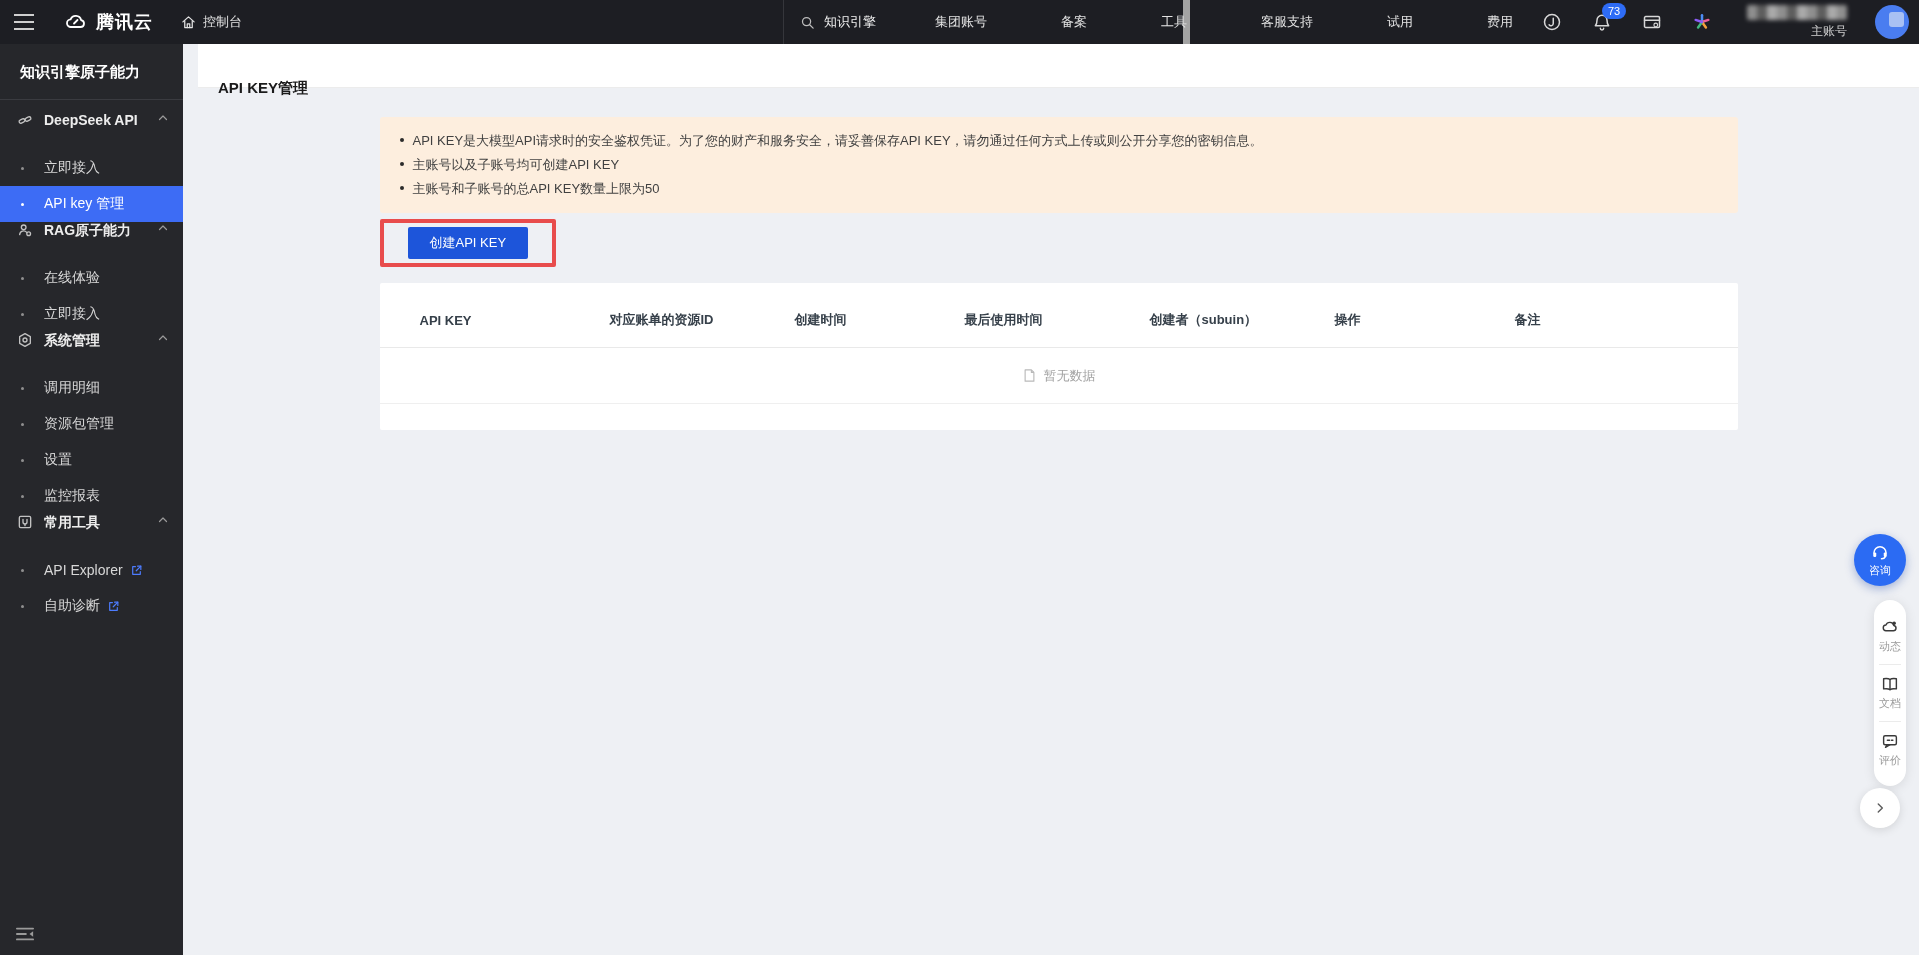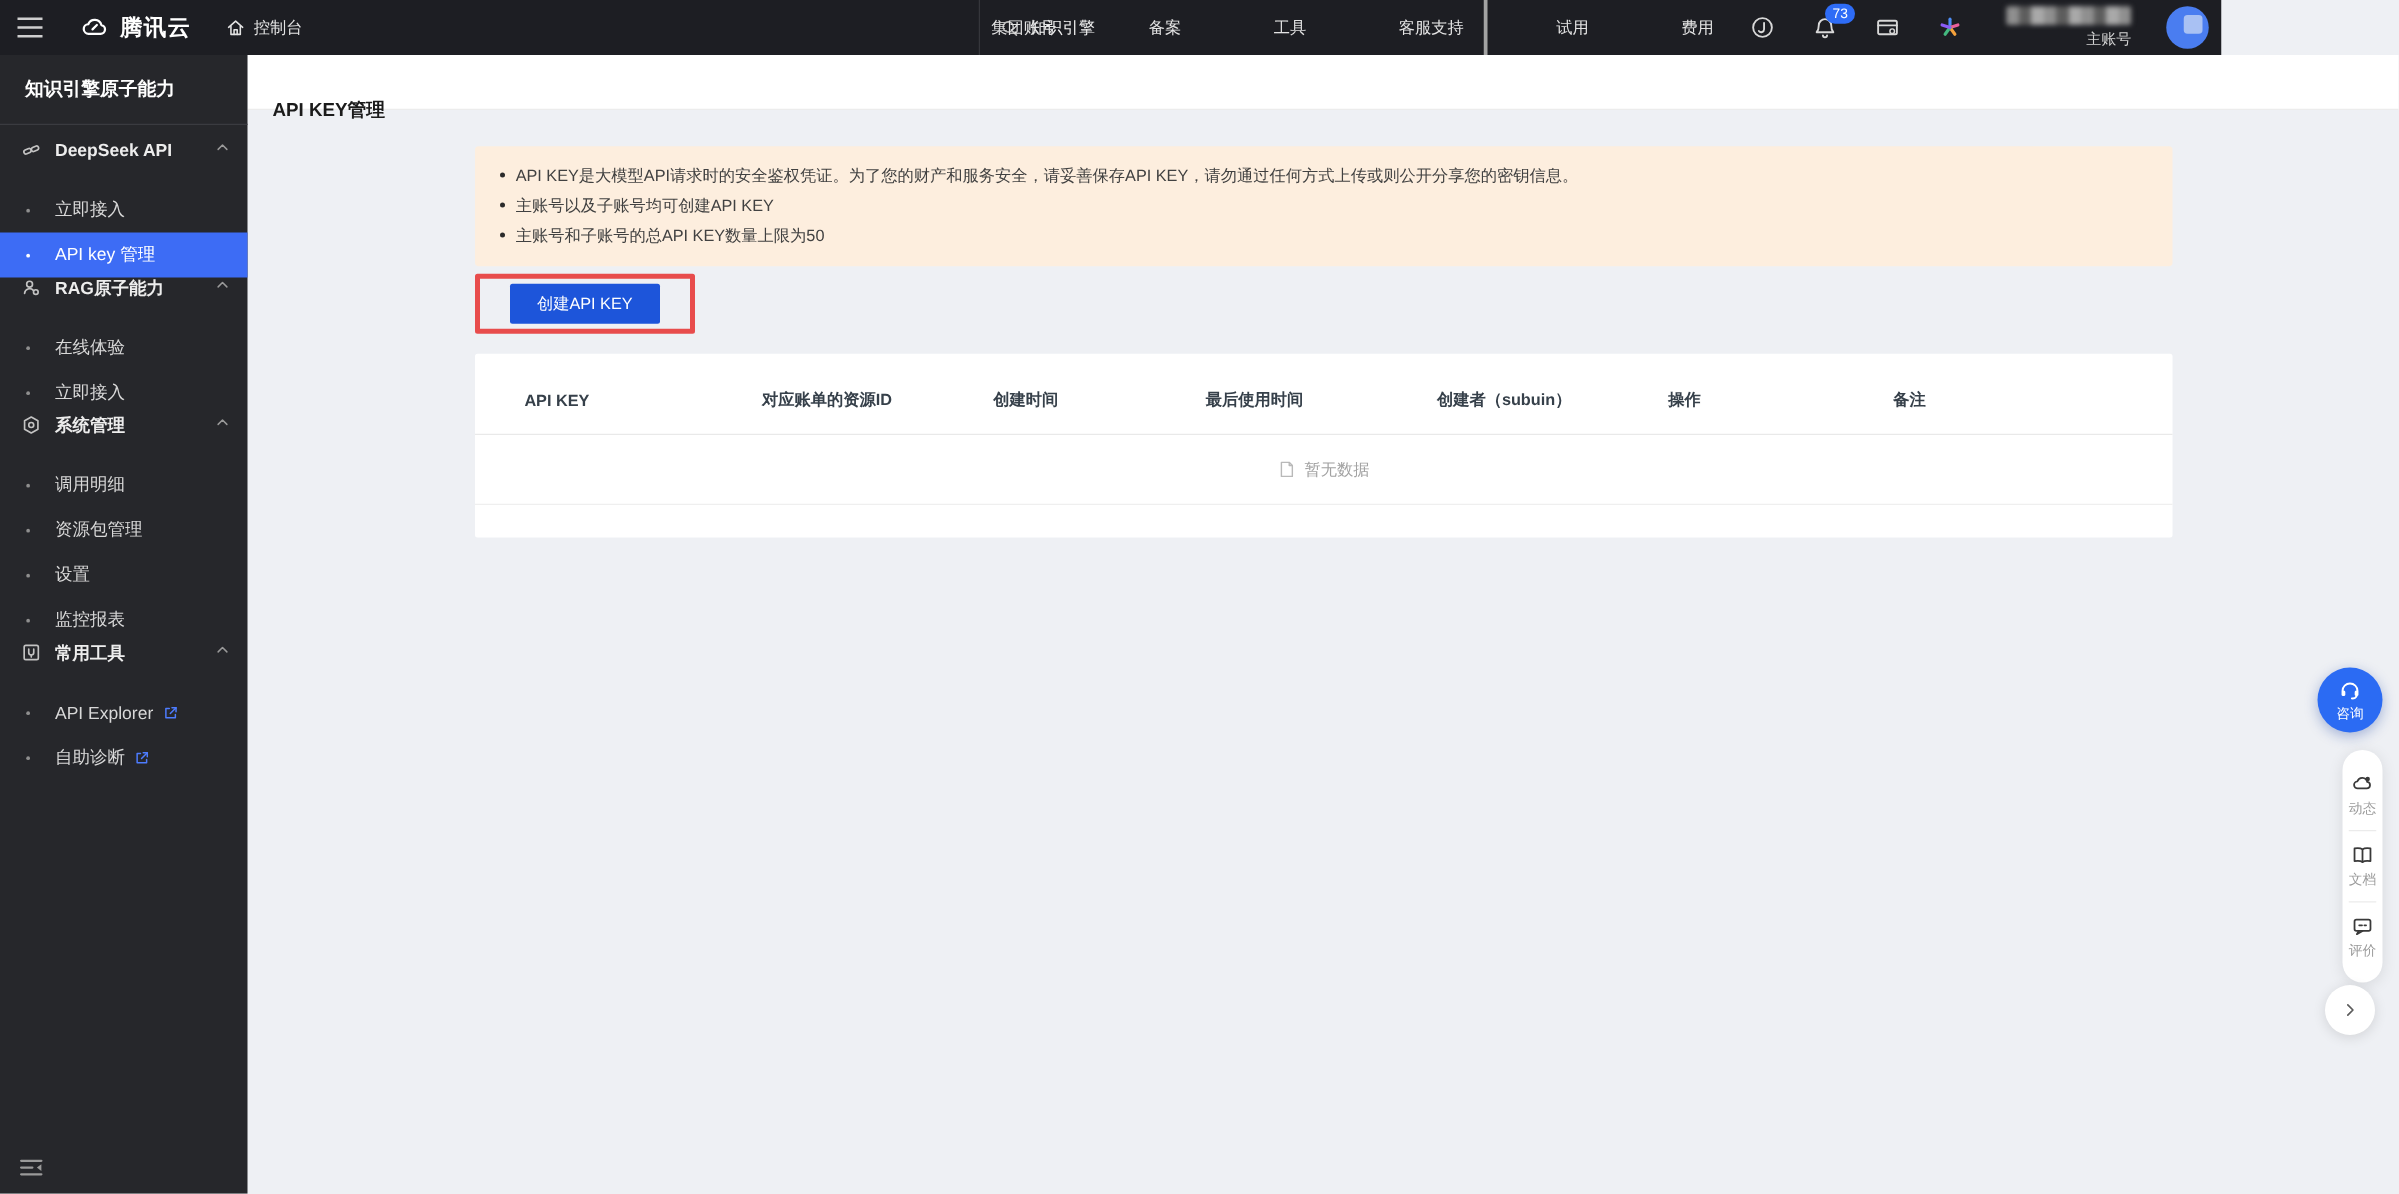--- a/index.html
+++ b/index.html
@@ -1,47 +1,47 @@
 <!DOCTYPE html>
 <html style="--topbar_bg: #1d1e23; --sidebar_bg: #26272b; --selected_bg: #3d6cf5; --button_blue: #1d55da; --notice_bg: #fdeede; --annotation_red: #e84c4c; --content_bg: #eef0f4; --badge_blue: #2e6cf6; --consult_blue: #2b6bf3; --link_blue: #4d7cff;"><head>
 <meta charset="utf-8">
 <style>
   * { margin:0; padding:0; box-sizing:border-box; }
   html,body { width:1919px; height:955px; overflow:hidden;
     font-family:"Liberation Sans","DejaVu Sans",sans-serif; }
   body { position:relative; background:#eef0f4; }
 
   
-  .topbar { position:absolute; top:0; left:0; width:1777px; height:44px;
+  .topbar { position:absolute; top:0; left:0; width:1919px; height:44px;
     background:var(--topbar_bg,#1d1e23); display:flex; align-items:center; color:#e8e8e8; z-index:30; }
   .tb-left { display:flex; align-items:center; height:100%; }
   .hamburger { width:44px; height:44px; display:flex; flex-direction:column; justify-content:center; gap:5px; padding-left:14px; cursor:pointer; }
   .hamburger span { display:block; width:20px; height:2px; background:#cfcfcf; }
   .brand { display:flex; align-items:center; gap:8px; margin-left:20px; cursor:pointer; }
   .brand-text { font-size:18px; font-weight:bold; color:#fff; letter-spacing:1px; }
   .console { display:flex; align-items:center; gap:7px; margin-left:28px; font-size:13px; color:#e3e3e3; cursor:pointer; }
 
   .tb-search { position:absolute; left:783px; top:0; height:44px; width:407px;
-    border-left:1px solid #35363b; border-right:3px solid #a3a3a3;
+    border-left:1px solid #35363b; border-right:7px solid #a3a3a3;
     display:flex; align-items:center; gap:9px; padding-left:16px; font-size:13px; color:#f2f2f2; cursor:text; }
 
   .tb-right { position:absolute; right:0; top:0; height:44px; display:flex; align-items:center; gap:28px; padding-right:10px; }
   .tb-item { font-size:13px; color:#e3e3e3; cursor:pointer; white-space:nowrap;margin-left:46px; }
   .tb-icon { position:relative; width:22px; height:22px; display:flex; align-items:center; justify-content:center; cursor:pointer; }
   .badge { position:absolute; top:-8px; left:11px; background:var(--badge_blue,#2e6cf6); color:#fff;
     font-size:11px; line-height:16px; padding:0 6px; border-radius:9px; }
   .account { display:flex; flex-direction:column; align-items:flex-end; gap:3px; cursor:pointer; margin-left:6px; }
   .acct-blur { width:100px; height:15px; border-radius:2px; filter:blur(2px);
     background:repeating-linear-gradient(90deg,#8f8f8f 0 10px,#5d5d5d 10px 20px,#a9a9a9 20px 30px); }
   .acct-role { font-size:12px; color:#d2d2d2; }
   .avatar { width:34px; height:34px; border-radius:50%; background:#4a7df0; display:flex; align-items:center; justify-content:center; cursor:pointer; }
   .avatar .sq { width:15px; height:15px; background:#a9c1f3; border-radius:3px; margin-left:8px; margin-bottom:6px; }
 
   
-  .sidebar { position:absolute; top:44px; left:0; width:198px; height:911px;
+  .sidebar { position:absolute; top:44px; left:0; width:183px; height:911px;
     background:var(--sidebar_bg,#26272b); z-index:20; }
   .sb-title { height:56px; line-height:56px; padding:0 20px; color:#ffffff; font-size:15px; font-weight:bold;
     border-bottom:1px solid #3a3b40; white-space:nowrap; }
   .sb-menu { padding-top:12px; }
   .sb-group { height:38px; display:flex; align-items:flex-start; padding:0 14px 0 17px; cursor:pointer; color:#ededed; }
   .sb-group .gicon { width:16px; height:16px; margin-right:11px; color:#c2c2c2; flex:none; }
   .sb-group .glabel { font-size:14px; font-weight:bold; flex:1; white-space:nowrap; }
   .sb-group .chev { width:12px; height:12px; color:#9a9a9a; flex:none; }
   .sb-item { position:relative; height:36px; display:flex; align-items:center; padding-left:44px; cursor:pointer;
     color:#d8d8d8; font-size:14px; white-space:nowrap; }

